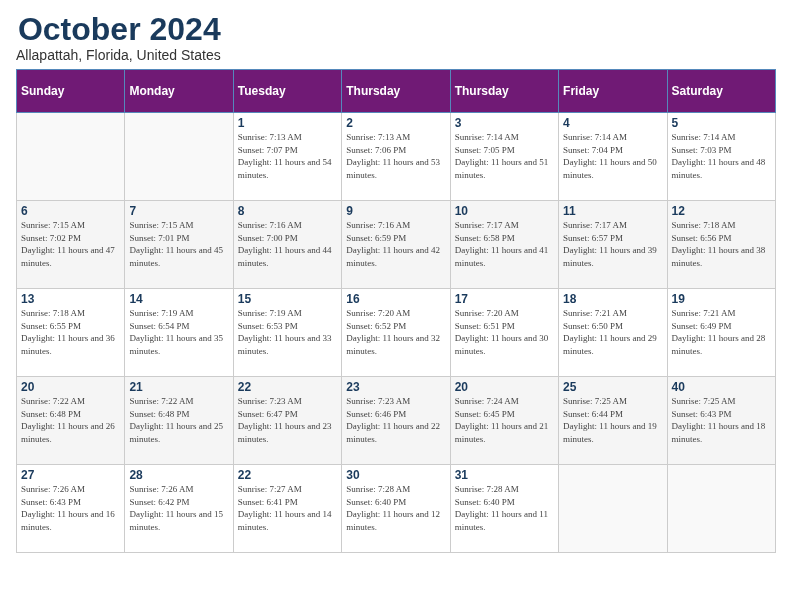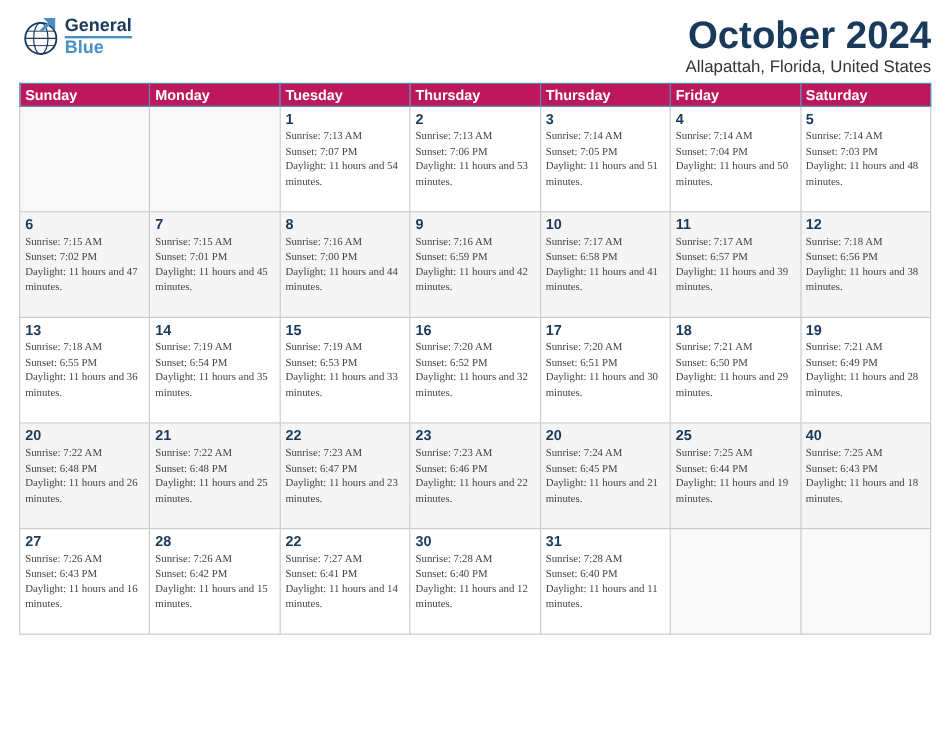--- a/index.html
+++ b/index.html
@@ -34,25 +34,25 @@
     .location {
       font-size: 14px;
       color: #333;
     }
     .calendar {
       width: 100%;
       border-collapse: collapse;
       table-layout: fixed;
     }
     .calendar thead tr th {
-      background: #be185d;
+      background: #701a75;
       color: #fff;
       font-size: 12px;
       font-weight: bold;
-      padding: 2px 4px;
+      padding: 14px 4px;
       text-align: left;
       border: 1px solid #5588bb;
     }
     .calendar tbody tr td {
       vertical-align: top;
       border: 1px solid #ccc;
       padding: 3px 4px;
       font-size: 9.5px;
       color: #333;
       height: 88px;
@@ -104,38 +104,20 @@
       background: #4a90c4;
       margin-top: 1px;
     }
   </style>
 </head>
 <body>
 
 <div class="page">
   <div class="header">
 
-    <div class="logo-wrap">
-      <svg width="36" height="36" viewBox="0 0 36 36">
-
-        <circle cx="18" cy="20" r="13" fill="none" stroke="#1a3a5c" stroke-width="1.5"></circle>
-        <ellipse cx="18" cy="20" rx="6" ry="13" fill="none" stroke="#1a3a5c" stroke-width="1"></ellipse>
-        <line x1="5" y1="20" x2="31" y2="20" stroke="#1a3a5c" stroke-width="1"></line>
-        <line x1="7" y1="14" x2="29" y2="14" stroke="#1a3a5c" stroke-width="0.8"></line>
-        <line x1="7" y1="26" x2="29" y2="26" stroke="#1a3a5c" stroke-width="0.8"></line>
-
-        <polygon points="20,3 30,3 30,13" fill="#4a90c4"></polygon>
-        <line x1="18" y1="14" x2="29" y2="4" stroke="#4a90c4" stroke-width="2.5"></line>
-      </svg>
-      <div class="logo-words">
-        <span class="logo-general">General</span>
-        <div class="logo-line"></div>
-        <span class="logo-blue-word">Blue</span>
-      </div>
-    </div>
 
     <div class="title-block">
       <div class="month-title">October 2024</div>
       <div class="location">Allapattah, Florida, United States</div>
     </div>
   </div>
 
   <table class="calendar">
     <thead>
       <tr>

